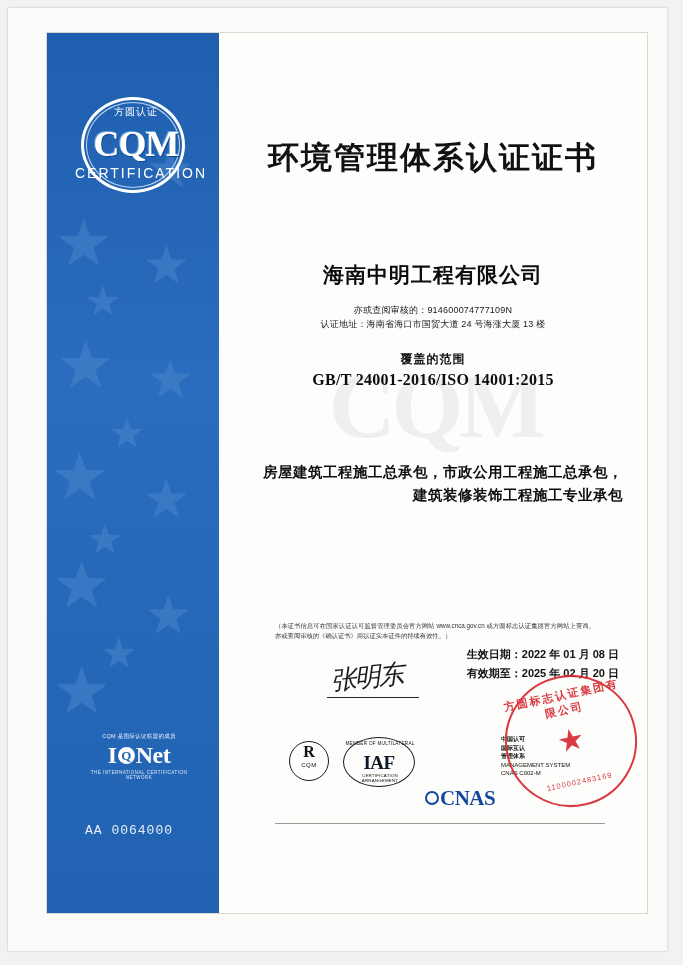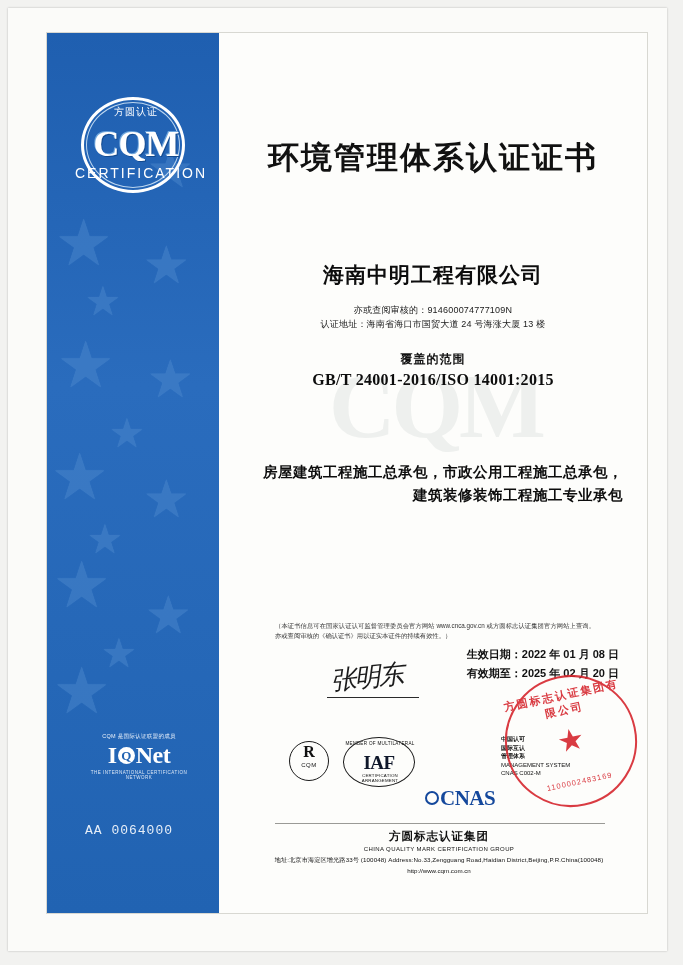--- a/index.html
+++ b/index.html
@@ -586,23 +586,17 @@
           </div>
         </div>
 
         <div class="seal">
           <div class="arc">方圆标志认证集团有限公司</div>
           <div class="inner-star">★</div>
           <div class="arc2">1100002483169</div>
         </div>
 
         <div class="footer-rule"></div>
-        <div class="footer">
-          <div class="org-cn">方圆标志认证集团</div>
-          <div class="org-en">CHINA QUALITY MARK CERTIFICATION GROUP</div>
-          <div class="addr">地址:北京市海淀区增光路33号 (100048)   Address:No.33,Zengguang Road,Haidian District,Beijing,P.R.China(100048)</div>
-          <div class="web">http://www.cqm.com.cn</div>
-        </div>
       </div>
 
     </div>
   </div>
 </div>
 
 </body></html>

